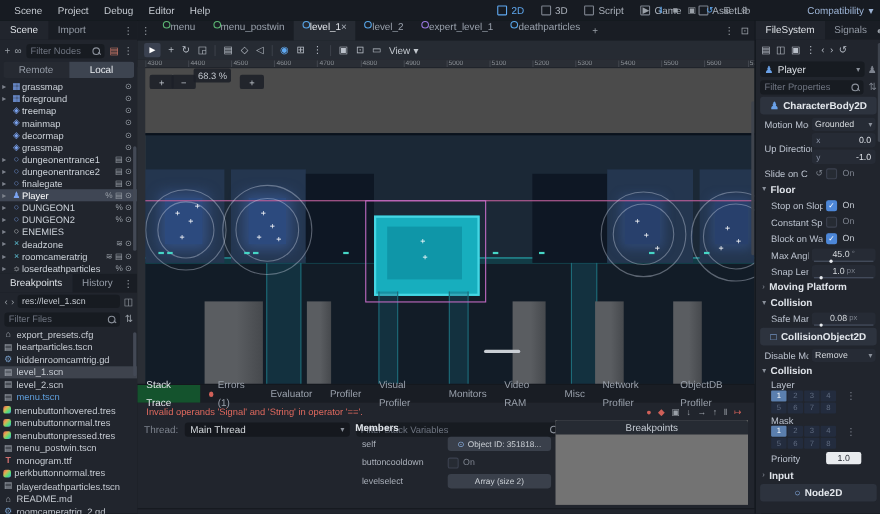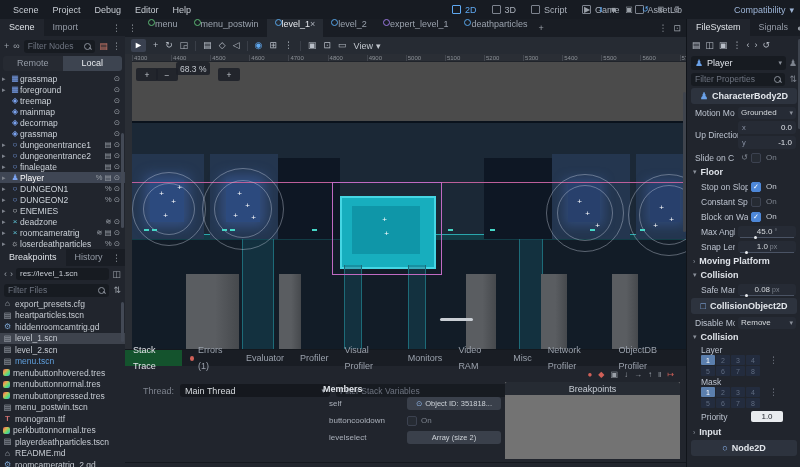--- a/index.html
+++ b/index.html
@@ -108,21 +108,21 @@
             display:flex;align-items:center;justify-content:center;font-size:8.5px;padding:0 4px}
 
   
   #debugger{left:0;top:330px;width:561px;height:113px;background:#21252d;border-top:1px solid #14181e}
   #dtabs{height:16px;background:#191d24;display:flex;align-items:stretch}
   .dtab{padding:0 8px;line-height:16px;color:#9aa1ac;display:flex;align-items:center;gap:4px}
   .dtab.active{background:#14532d;color:#e2e5ea}
   .dtab.err::before{content:"";width:5px;height:5px;border-radius:50%;background:#d06058;display:inline-block}
   #derr{height:16px;display:flex;align-items:center;padding:0 8px;color:#e0695e;font-size:8.5px}
   #derr .icons{margin-left:auto;display:flex;gap:6px;color:#9aa0a8;font-size:8px;padding-right:4px}
-  #dthread{position:absolute;left:12px;top:32px;width:380px;height:17px;display:flex;align-items:center;gap:6px;padding:0 6px}
+  #dthread{position:absolute;left:0;top:32px;width:380px;height:17px;display:flex;align-items:center;gap:6px;padding:0 6px}
   .drop{height:13px;background:#15181e;border-radius:3px;display:flex;align-items:center;
         padding:0 5px;color:#d6dade;gap:4px}
   .panel-h{height:13px;background:#262b33;border-radius:2px 2px 0 0;display:flex;align-items:center;
            justify-content:center;color:#c6ccd4}
   #stackpanel{position:absolute;left:6px;top:49px;width:186px;height:60px;background:#1d212a}
   .framerow{height:12px;background:#3c424d;color:#dfe3e8;font-size:7.5px;line-height:12px;
             padding:0 3px;overflow:hidden;white-space:nowrap}
   #memberspanel{position:absolute;left:196px;top:32px;width:180px;height:77px}
   #memberspanel .mh{height:13px;display:flex;align-items:center;font-weight:bold;color:#dfe3e8;padding-left:2px}
   .mrow{height:17px;display:flex;align-items:center}
@@ -718,20 +718,21 @@
         <span class="dtab">Video RAM</span>
 
         <span class="dtab">Misc</span>
 
         <span class="dtab">Network Profiler</span>
 
         <span class="dtab">ObjectDB Profiler</span>
 
     </div>
     <div id="derr">
+      <span>Invalid operands 'Signal' and 'String' in operator '=='.</span>
       <span class="icons">
 
           <span class=" red">●</span>
 
           <span class=" red">◆</span>
 
           <span>▣</span>
 
           <span>↓</span>
 

